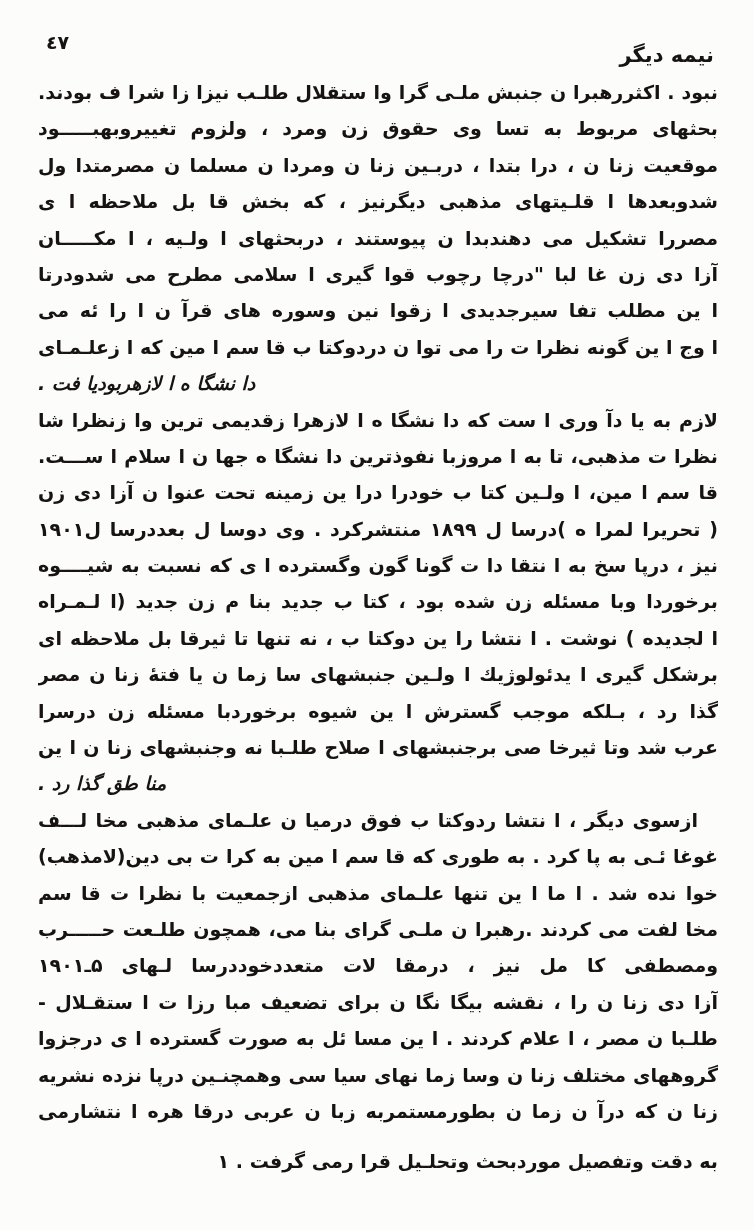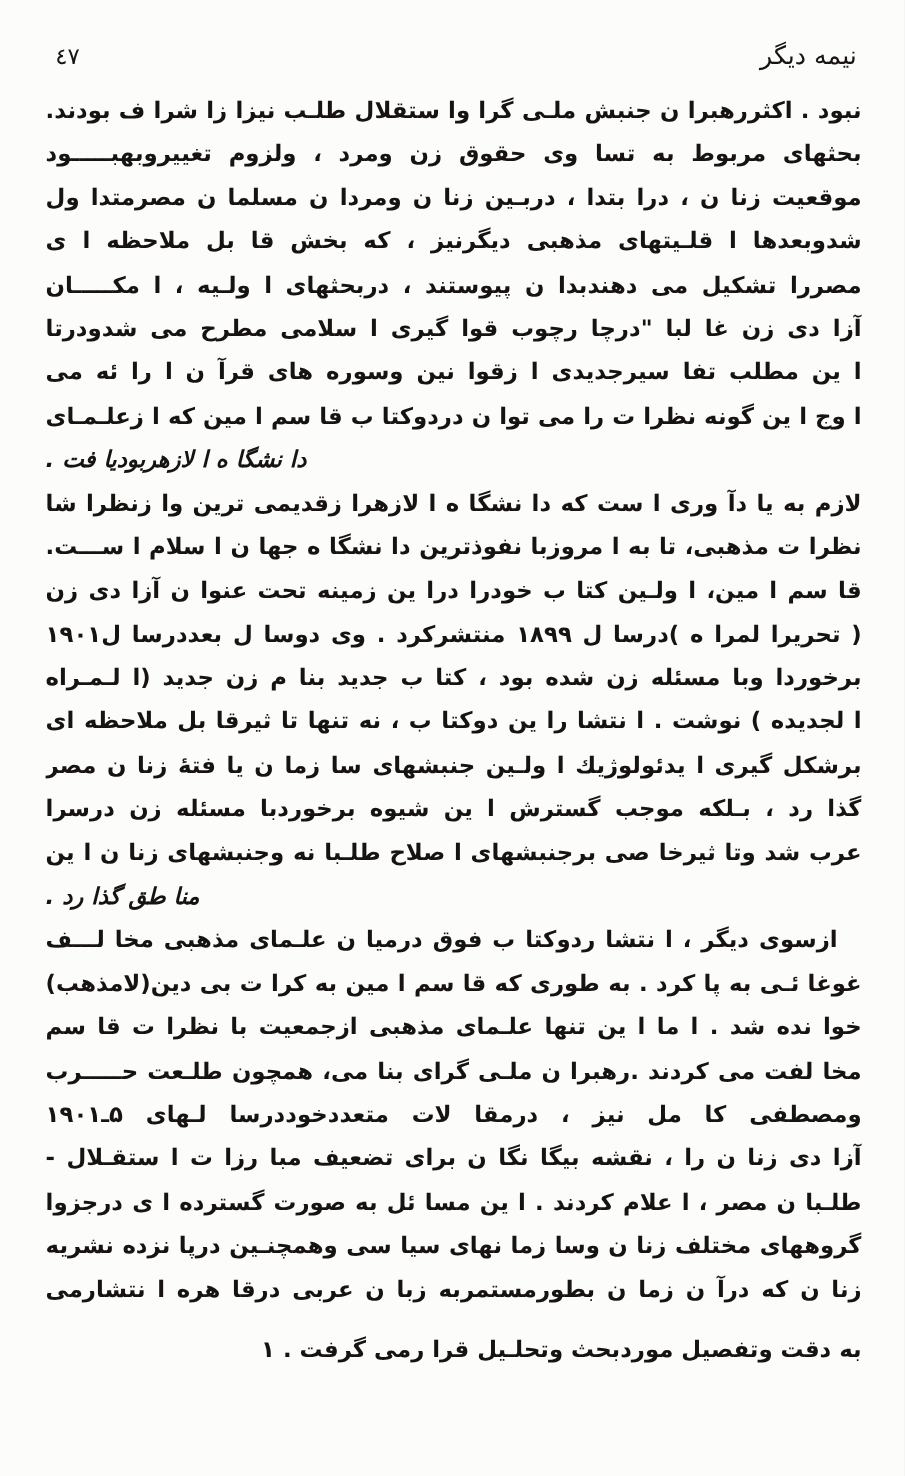--- a/index.html
+++ b/index.html
@@ -17,23 +17,23 @@
     padding: 24px 36px 0 38px;
     font-family: "DejaVu Sans", sans-serif;
     color: #161311;
     overflow: hidden;
   }
   
   .running-head {
     direction: ltr;
     display: flex;
     justify-content: space-between;
-    align-items: flex-end;
+    align-items: center;
     height: 34px;
-    font-weight: 400;
+    font-weight: 700;
   }
   .page-number {
     font-size: 19px;
     padding-left: 8px;
     padding-top: 2px;
     letter-spacing: 1px;
   }
   .journal-title {
     direction: rtl;
     font-size: 21px;
@@ -93,20 +93,21 @@
     <div class="line">شدوبعدها ا قلـیتهای مذهبی دیگرنیز ، كه بخش قا بل ملاحظه ا ی ازجمعیت</div>
     <div class="line">مصررا تشكیل می دهندبدا ن پیوستند ، دربحثهای ا ولـیه ، ا مكـــــان</div>
     <div class="line">آزا دی زن غا لبا "درچا رچوب قوا گیری ا سلامی مطرح می شدودرتا یـیـــد</div>
     <div class="line">ا ین مطلب تفا سیرجدیدی ا زقوا نین وسوره های قرآ ن ا را ئه می شـــد،</div>
     <div class="line">ا وج ا ین گونه نظرا ت را می توا ن دردوكتا ب قا سم ا مین كه ا زعلـمـای</div>
     <div class="line line--endleft">دا نشگا ه ا لازهربودیا فت .</div>
     <div class="line">لازم به یا دآ وری ا ست كه دا نشگا ه ا لازهرا زقدیمی ترین وا زنظرا شا عـــه</div>
     <div class="line">نظرا ت مذهبی، تا به ا مروزبا نفوذترین دا نشگا ه جها ن ا سلام ا ســـت.</div>
     <div class="line">قا سم ا مین، ا ولـین كتا ب خودرا درا ین زمینه تحت عنوا ن آزا دی زن</div>
     <div class="line">( تحریرا لمرا ه )درسا ل ۱۸۹۹ منتشركرد . وی دوسا ل بعددرسا ل۱۹۰۱</div>
+    <div class="line">نیز ، درپا سخ به ا نتقا دا ت گونا گون وگسترده ا ی كه نسبت به شیــــوه</div>
     <div class="line">برخوردا وبا مسئله زن شده بود ، كتا ب جدید بنا م زن جدید (ا لـمـراه</div>
     <div class="line">ا لجدیده ) نوشت . ا نتشا را ین دوكتا ب ، نه تنها تا ثیرقا بل ملاحظه ای</div>
     <div class="line">برشكل گیری ا یدئولوژیك ا ولـین جنبشهای سا زما ن یا فتهٔ زنا ن مصر</div>
     <div class="line">گذا رد ، بـلكه موجب گسترش ا ین شیوه برخوردبا مسئله زن درسرا سرجهان</div>
     <div class="line">عرب شد وتا ثیرخا صی برجنبشهای ا صلاح طلـبا نه وجنبشهای زنا ن ا ین</div>
     <div class="line line--endleft">منا طق گذا رد .</div>
     <div class="line line--indent">ازسوی دیگر ، ا نتشا ردوكتا ب فوق درمیا ن علـمای مذهبی مخا لـــف</div>
     <div class="line">غوغا ئـی به پا كرد . به طوری كه قا سم ا مین به كرا ت بی دین(لامذهب)</div>
     <div class="line">خوا نده شد . ا ما ا ین تنها علـمای مذهبی ازجمعیت با نظرا ت قا سم امین</div>
     <div class="line">مخا لفت می كردند .رهبرا ن ملـی گرای بنا می، همچون طلـعت حـــــرب</div>

